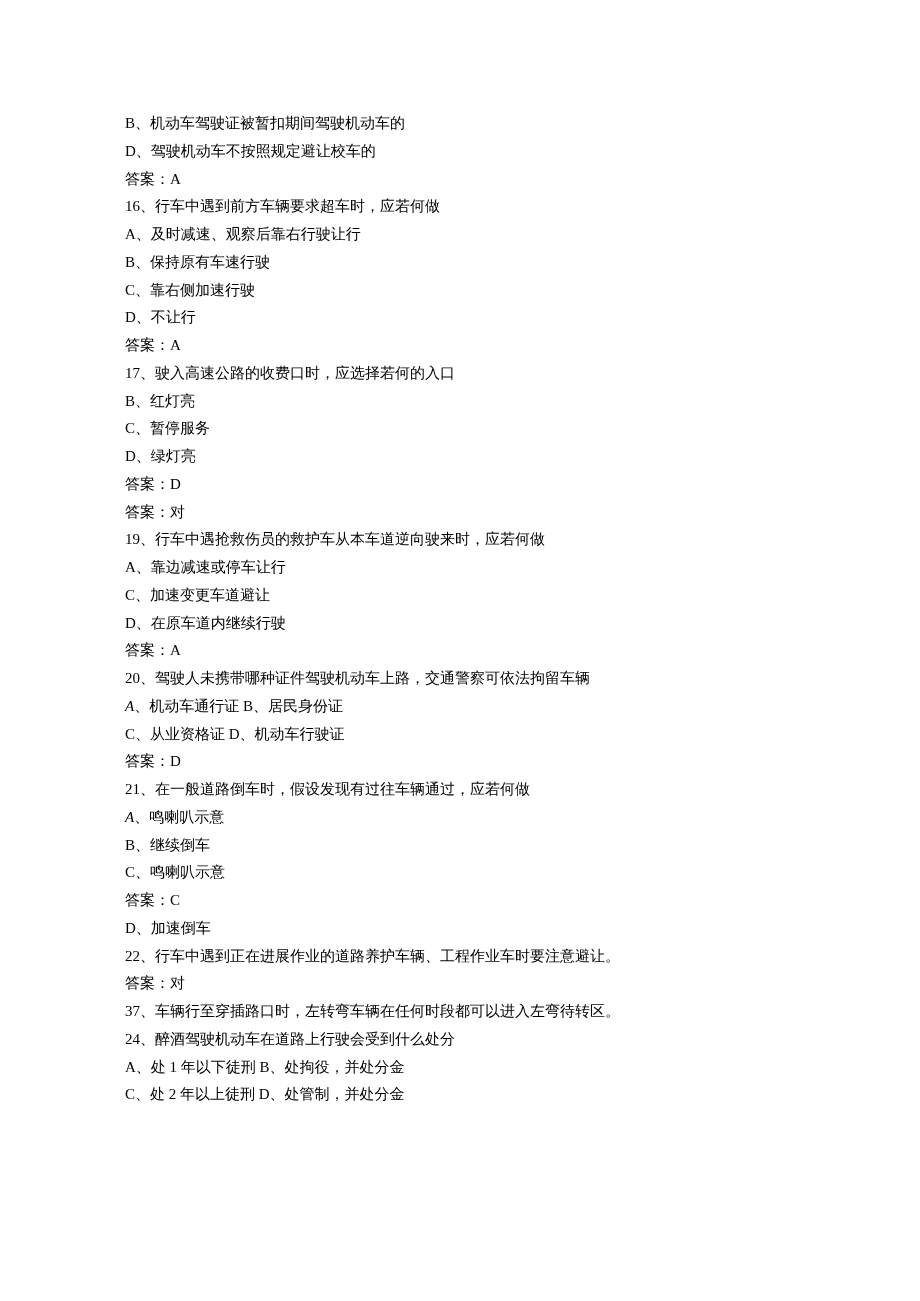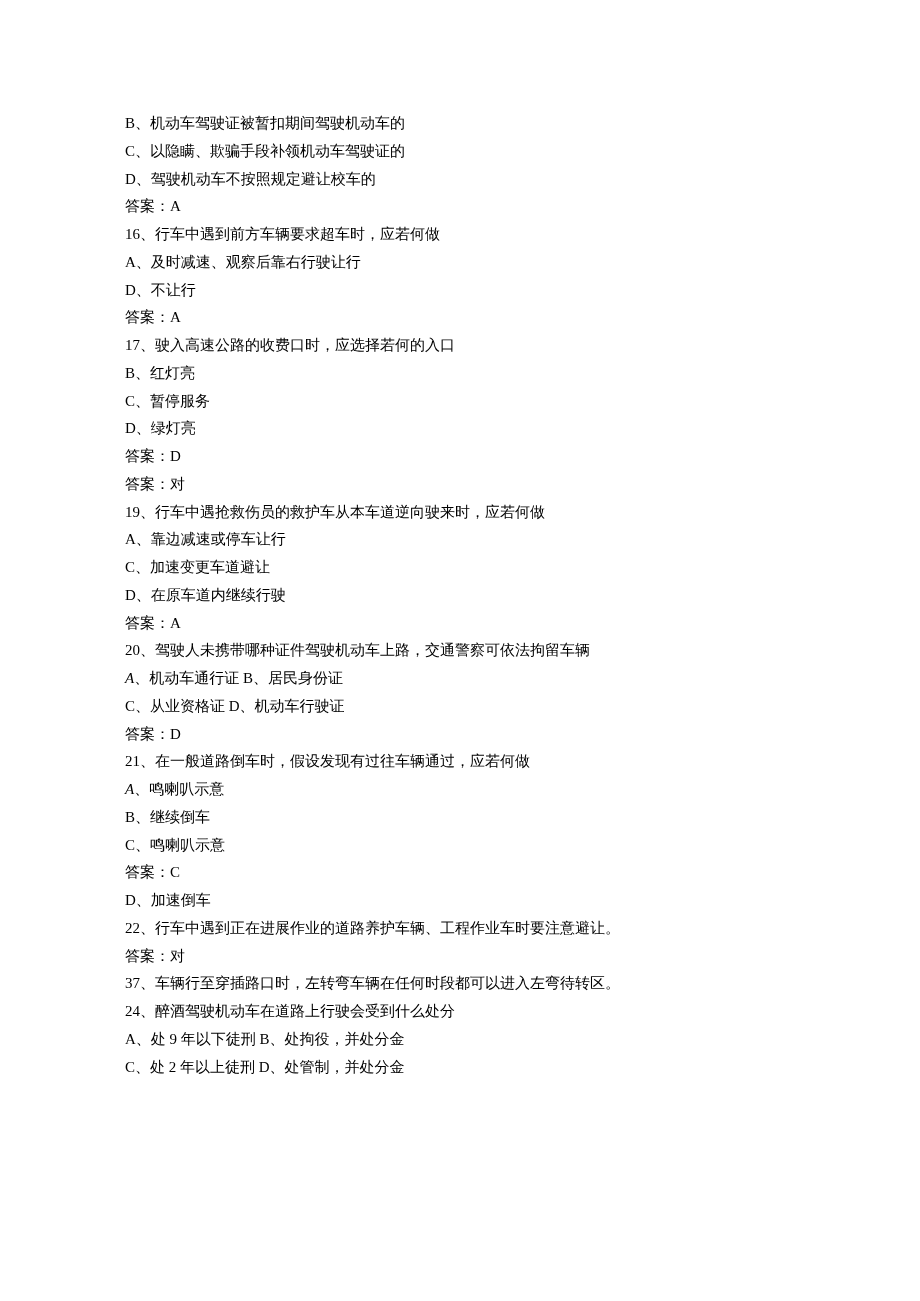--- a/index.html
+++ b/index.html
@@ -23,25 +23,26 @@
   .italic-a {
     font-style: italic;
     font-family: "Times New Roman", serif;
   }
 </style>
 </head>
 <body>
 
 <div class="page" id="page">
     <div class="line">B、机动车驾驶证被暂扣期间驾驶机动车的</div>
-    <div class="line">C、以隐瞒、欺骗手段补领机动车驾驶证的</div>
     <div class="line">D、驾驶机动车不按照规定避让校车的</div>
     <div class="line">答案：A</div>
     <div class="line">16、行车中遇到前方车辆要求超车时，应若何做</div>
     <div class="line">A、及时减速、观察后靠右行驶让行</div>
+    <div class="line">B、保持原有车速行驶</div>
+    <div class="line">C、靠右侧加速行驶</div>
     <div class="line">D、不让行</div>
     <div class="line">答案：A</div>
     <div class="line">17、驶入高速公路的收费口时，应选择若何的入口</div>
     <div class="line">B、红灯亮</div>
     <div class="line">C、暂停服务</div>
     <div class="line">D、绿灯亮</div>
     <div class="line">答案：D</div>
     <div class="line">答案：对</div>
     <div class="line">19、行车中遇抢救伤员的救护车从本车道逆向驶来时，应若何做</div>
     <div class="line">A、靠边减速或停车让行</div>
@@ -55,15 +56,15 @@
     <div class="line">21、在一般道路倒车时，假设发现有过往车辆通过，应若何做</div>
     <div class="line"><span class="italic-a">A</span><span>、鸣喇叭示意</span></div>
     <div class="line">B、继续倒车</div>
     <div class="line">C、鸣喇叭示意</div>
     <div class="line">答案：C</div>
     <div class="line">D、加速倒车</div>
     <div class="line">22、行车中遇到正在进展作业的道路养护车辆、工程作业车时要注意避让。</div>
     <div class="line">答案：对</div>
     <div class="line">37、车辆行至穿插路口时，左转弯车辆在任何时段都可以进入左弯待转区。</div>
     <div class="line">24、醉酒驾驶机动车在道路上行驶会受到什么处分</div>
-    <div class="line">A、处 9 年以下徒刑 B、处拘役，并处分金</div>
+    <div class="line">A、处 1 年以下徒刑 B、处拘役，并处分金</div>
     <div class="line">C、处 2 年以上徒刑 D、处管制，并处分金</div>
   </div>
 
 </body></html>

